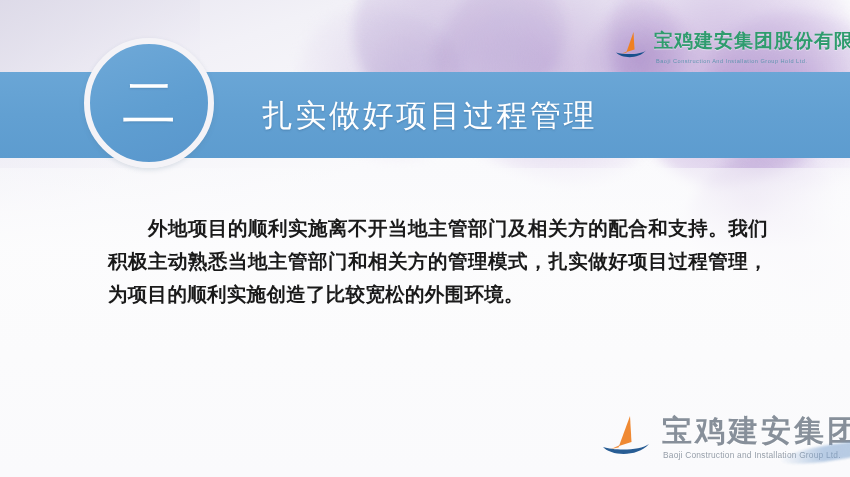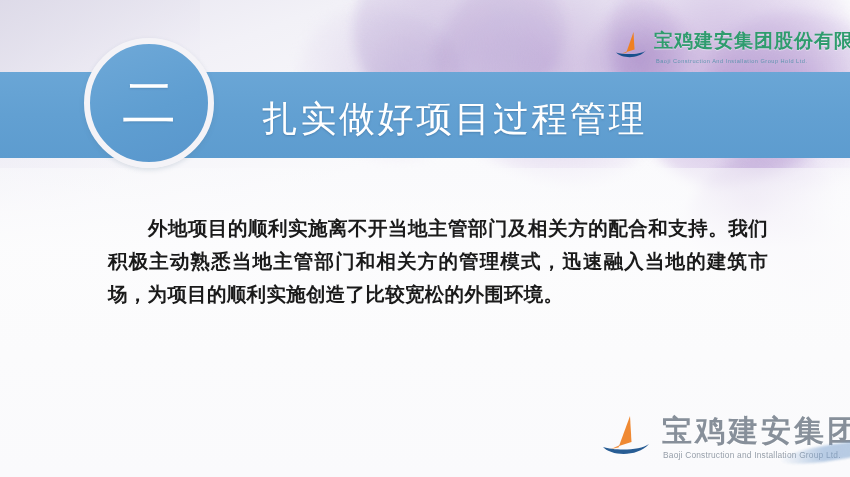--- a/index.html
+++ b/index.html
@@ -88,21 +88,21 @@
   .banner {
     position: absolute;
     left: 0; top: 72px;
     width: 850px; height: 86px;
     background: linear-gradient(180deg, #6aa6d6 0%, #62a0d2 50%, #5d9ccf 100%);
   }
   .banner-title {
     position: absolute;
     left: 262px; top: 95px;
     font-family: "Liberation Serif", "DejaVu Serif", serif;
-    font-size: 36px;
+    font-size: 31px;
     letter-spacing: 2.5px;
     color: #ffffff;
     text-shadow: 0 1px 2px rgba(40,80,120,.35);
     white-space: nowrap;
   }
 
   
   .num-circle {
     position: absolute;
     left: 84px; top: 38px;
@@ -242,21 +242,21 @@
     </div>
   </div>
 
   <div class="banner"></div>
   <div class="banner-title">扎实做好项目过程管理</div>
 
   <div class="num-circle">
     <span class="num-glyph">二</span>
   </div>
 
-  <div class="body-text">外地项目的顺利实施离不开当地主管部门及相关方的配合和支持。我们积极主动熟悉当地主管部门和相关方的管理模式，迅速融入当地的建筑市场，为项目的顺利实施创造了比较宽松的外围环境。</div>
+  <div class="body-text">外地项目的顺利实施离不开当地主管部门及相关方的配合和支持。我们积极主动熟悉当地主管部门和相关方的管理模式，扎实做好项目过程管理，为项目的顺利实施创造了比较宽松的外围环境。</div>
 
   <div class="footer-logo">
     <svg class="fl-mark" viewBox="0 0 52 46">
       <path d="M30 2 L19 32 L31.5 28 Z" fill="#ef8022"></path>
       <path d="M20 31 L11 35 L18.5 33.6 Z" fill="#ef8022" opacity=".9"></path>
       <path d="M3 33 C11 42, 37 43.5, 49 30 C40 37, 14 36.6, 3 33 Z" fill="#17508c"></path>
     </svg>
     <div class="fl-text">
       <div class="fl-cn">宝鸡建安集团</div>
       <div class="fl-en">Baoji Construction and Installation Group Ltd.</div>

